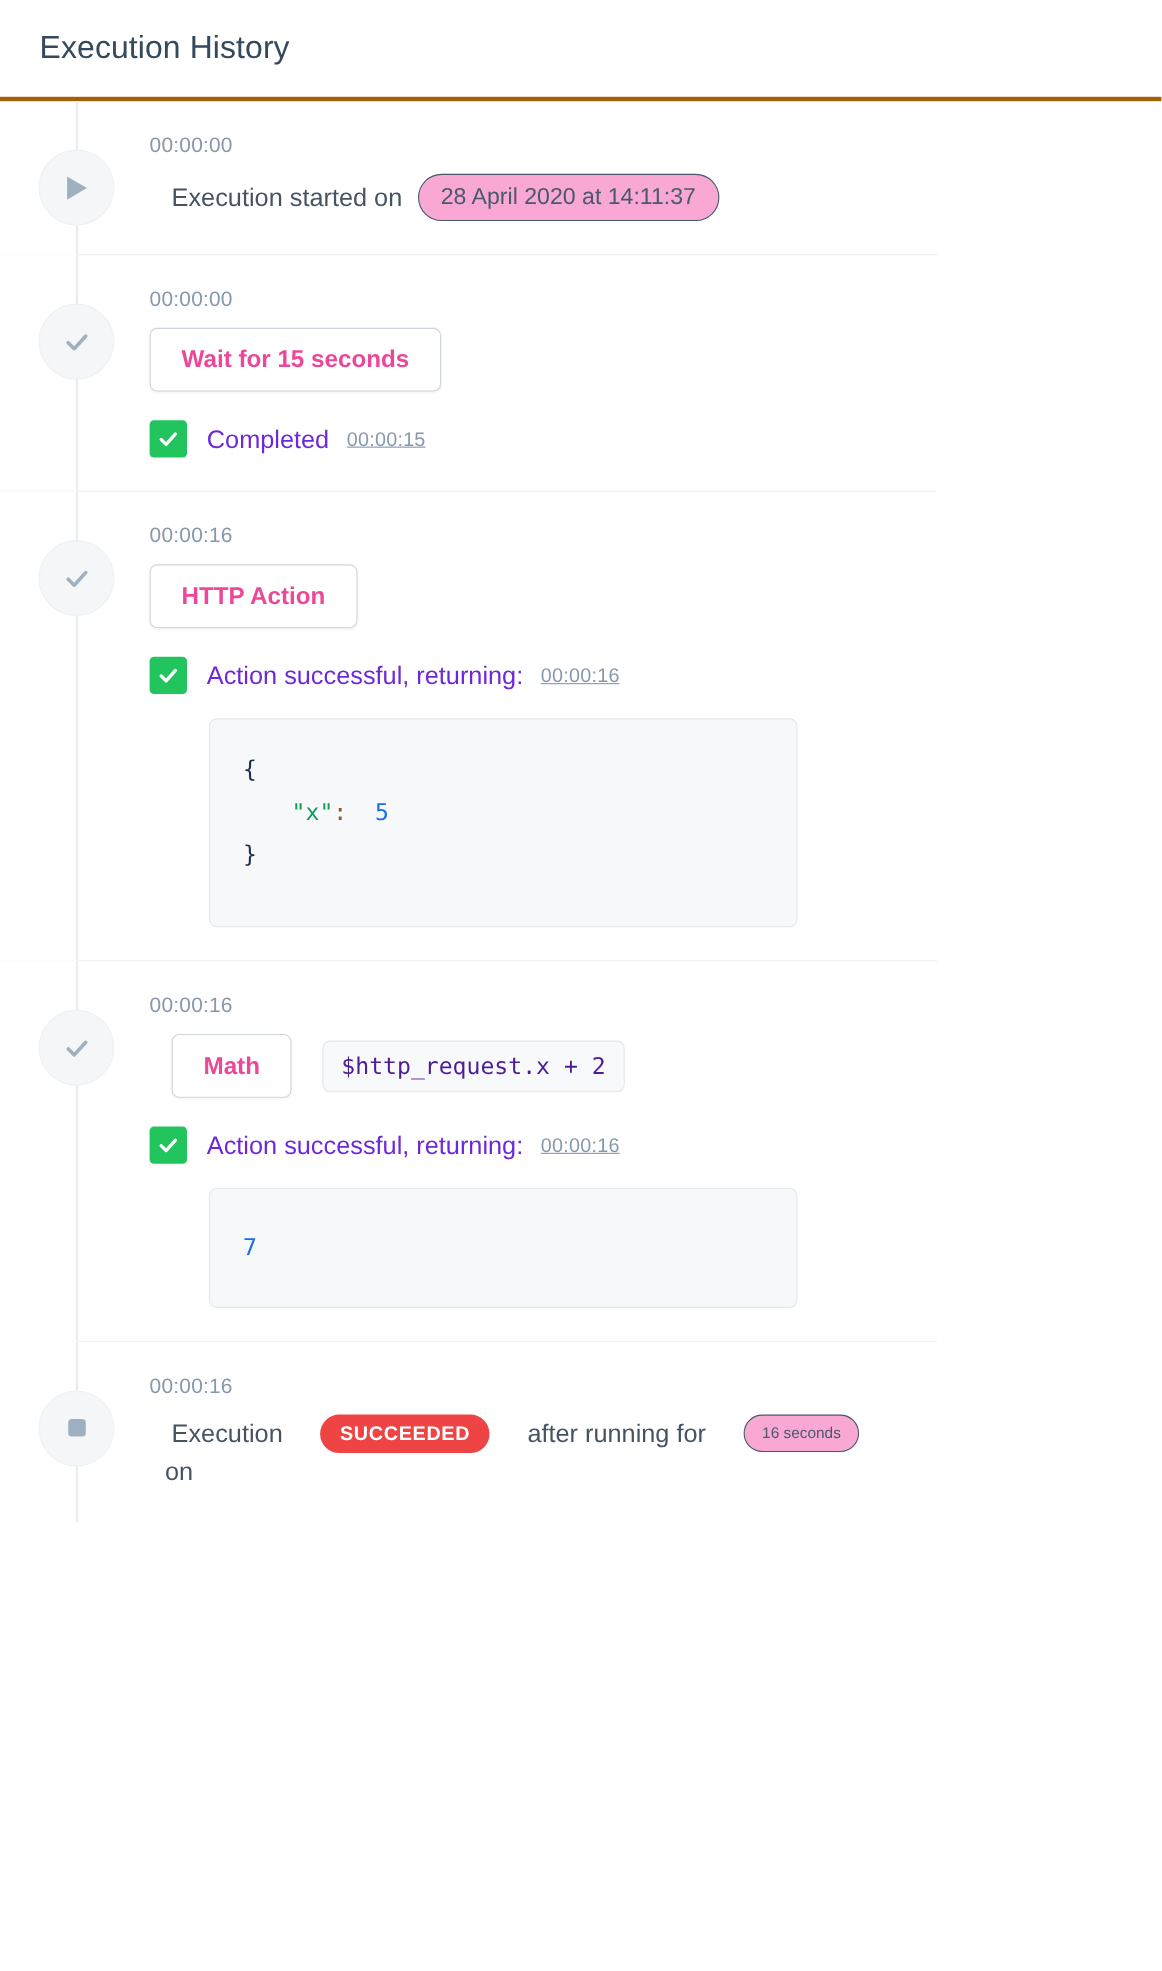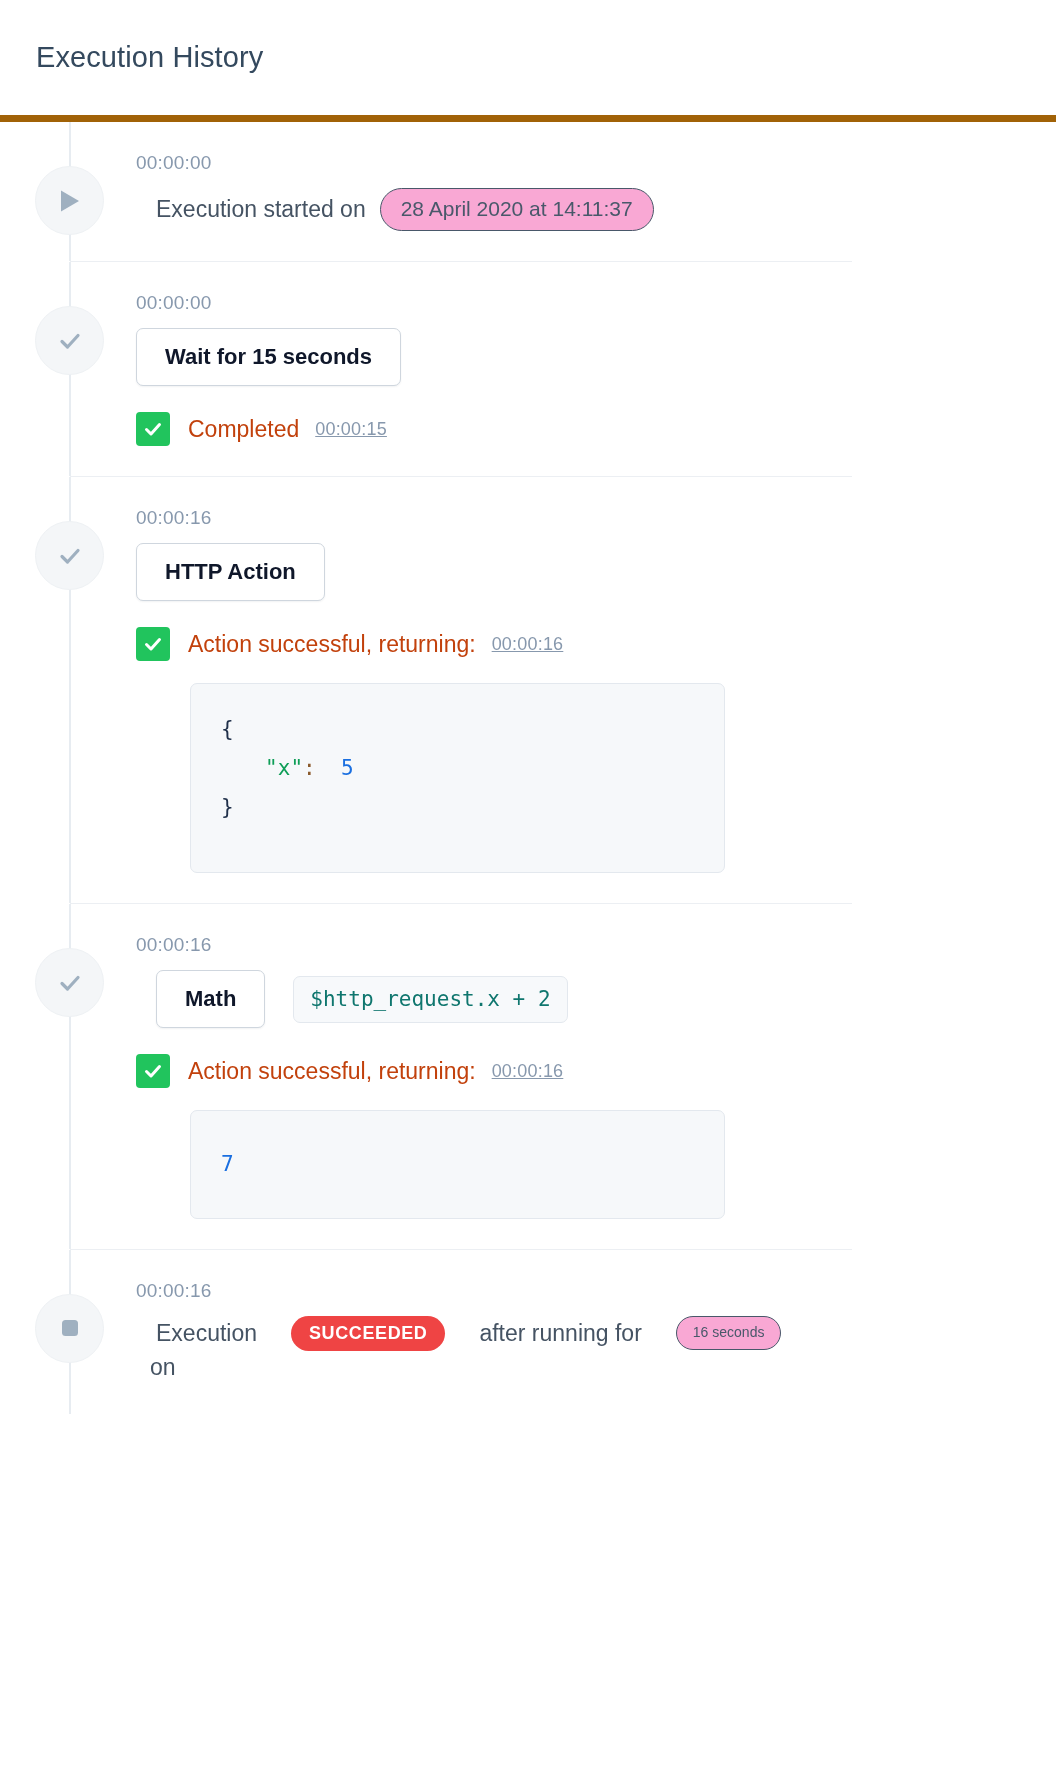--- a/index.html
+++ b/index.html
@@ -12,25 +12,25 @@
   }
 
   body {
     width: 1056px;
     min-height: 1792px;
     overflow-x: hidden;
   }
 
   
   .page-header {
-    height: 122px;
+    height: 92px;
     display: flex;
     align-items: center;
     padding-left: 36px;
-    border-bottom: 7px solid #a16207;
+    border-bottom: 4px solid #a16207;
   }
   .page-title {
     font-size: 29px;
     font-weight: 400;
     color: #34495e;
     letter-spacing: 0.1px;
   }
 
   
   .timeline {
@@ -134,36 +134,36 @@
     display: inline-flex;
     align-items: center;
     justify-content: center;
     background: #ffffff;
     border: 1.4px solid #cfd6de;
     border-radius: 7px;
     box-shadow: 0 1px 2px rgba(22,35,55,0.06);
     padding: 17px 28px;
     font-size: 22px;
     font-weight: 700;
-    color: #0f172a;
+    color: #ec4899;
     line-height: 1;
     white-space: nowrap;
   }
 
   
   .expr {
     display: inline-flex;
     align-items: center;
     background: #f7f9fb;
     border: 1px solid #e3e8ee;
     border-radius: 7px;
     padding: 12px 16px;
     font-family: "DejaVu Sans Mono", monospace;
     font-size: 21px;
-    color: #0f766e;
+    color: #4c1d95;
     line-height: 1;
     white-space: pre;
   }
 
   
   .result-line {
     display: flex;
     align-items: center;
     margin-top: 26px;
   }
@@ -172,21 +172,21 @@
     background: #21c45d;
     border-radius: 4px;
     display: inline-flex;
     align-items: center;
     justify-content: center;
     flex: 0 0 auto;
     margin-right: 18px;
   }
   .result-text {
     font-size: 23px;
-    color: #c2410c;
+    color: #6d28d9;
     margin-right: 16px;
     white-space: nowrap;
   }
   .result-ts {
     font-size: 18px;
     color: #8798ad;
     letter-spacing: 0.2px;
     text-decoration: underline;
   }
 

